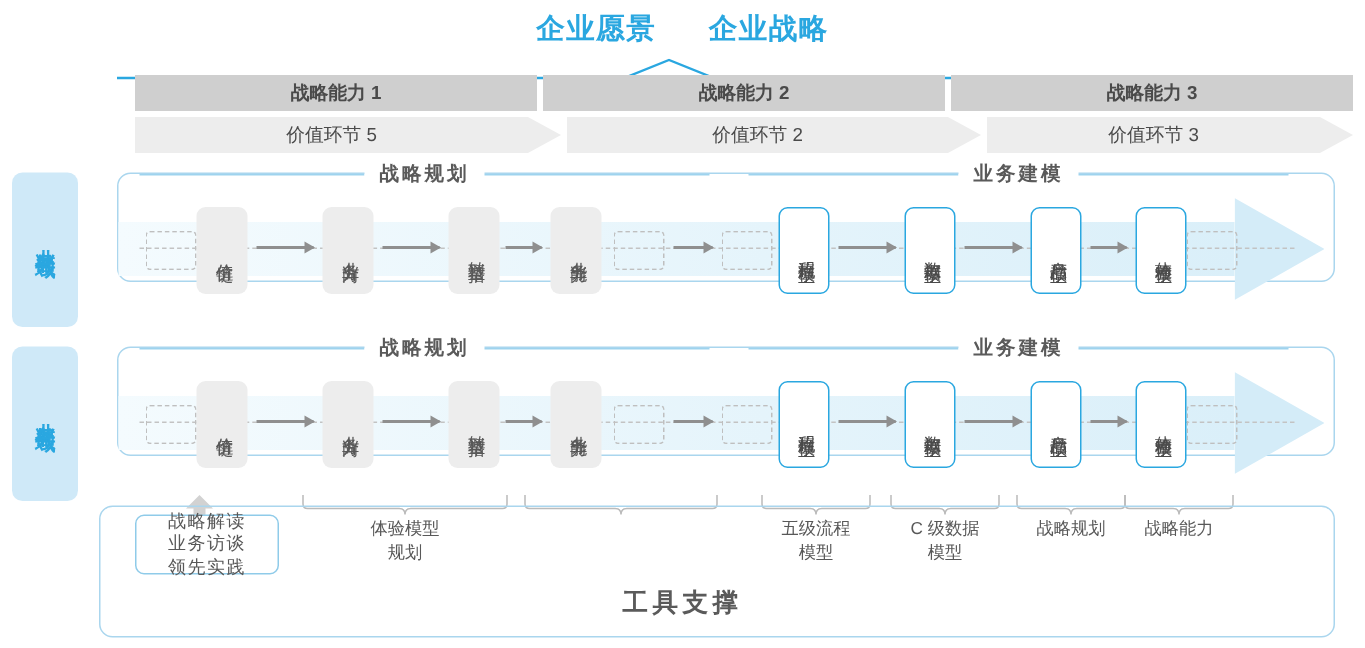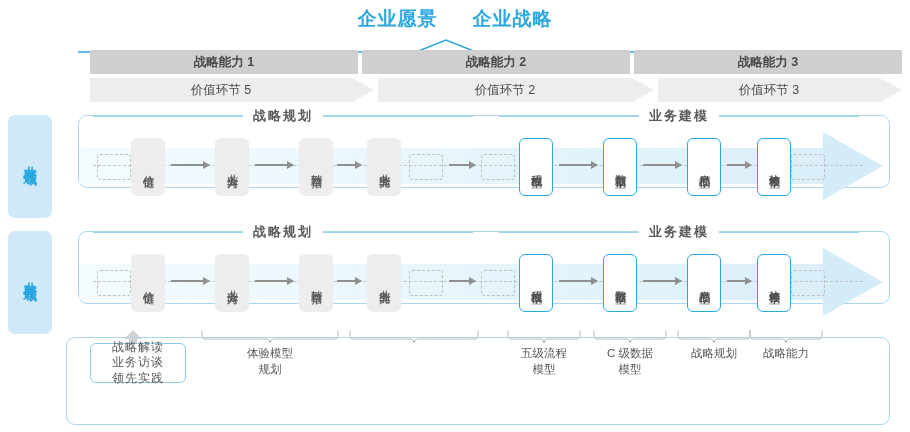--- a/index.html
+++ b/index.html
@@ -347,14 +347,15 @@
 
   <div class="tool-label" style="left:212px;top:346px;width:116px;">体验模型
 规划</div>
   <div class="tool-label" style="left:506px;top:346px;width:76px;">五级流程
 模型</div>
   <div class="tool-label" style="left:592px;top:346px;width:76px;">C 级数据
 模型</div>
   <div class="tool-label" style="left:676px;top:346px;width:76px;">战略规划</div>
   <div class="tool-label" style="left:748px;top:346px;width:76px;">战略能力</div>
 
+  <div class="footer-title">工具支撑</div>
 
 </div>
 
 </body></html>

